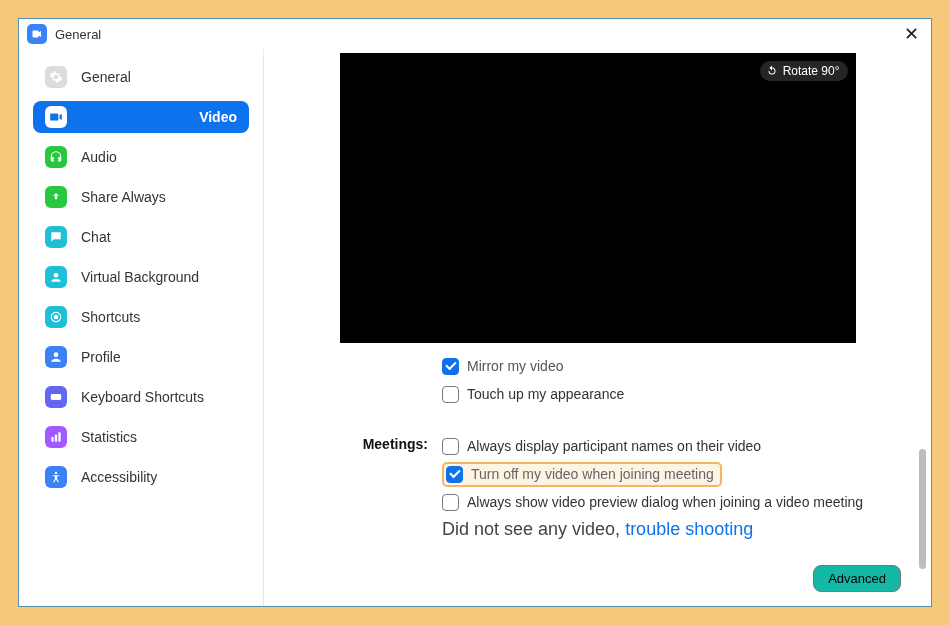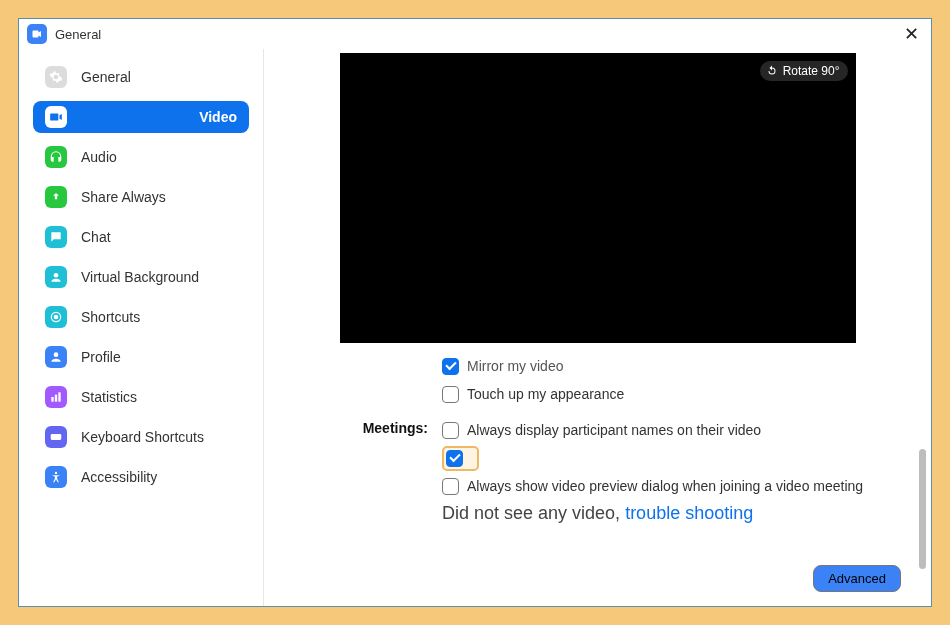--- a/index.html
+++ b/index.html
@@ -36,21 +36,21 @@
   .row-label { width: 96px; font-size: 14px; color: #111; font-weight: 600; text-align: right; padding-right: 14px; padding-top: 3px; }
   .opts { flex: 1; }
   .opt { display: flex; align-items: center; font-size: 14px; color: #333; min-height: 26px; margin-bottom: 2px; }
   .opt.cut { color: #555; }
   .cb { width: 17px; height: 17px; border: 1.5px solid #777; border-radius: 4px; margin-right: 8px; display: flex; align-items: center; justify-content: center; cursor: pointer; flex-shrink: 0; }
   .cb.checked { background: #0e72ed; border-color: #0e72ed; }
   .cb.checked::after { content: ""; width: 4px; height: 8px; border: solid #fff; border-width: 0 2px 2px 0; transform: rotate(45deg) translate(-1px,-1px); }
   .highlight { display: inline-flex; align-items: center; border: 2px solid #f0b864; background: #fdf4e4; border-radius: 5px; padding: 2px 6px 2px 2px; }
   .hint { font-size: 18px; color: #444; margin-top: 4px; margin-left: 0; }
   .hint a { color: #0e72ed; text-decoration: none; cursor: pointer; }
-  .advanced { position: absolute; right: 30px; bottom: 14px; border: 1px solid #777; border-radius: 8px; background: #3b82f6; padding: 5px 14px; font-size: 13px; cursor: pointer; }
+  .advanced { position: absolute; right: 30px; bottom: 14px; border: 1px solid #777; border-radius: 8px; background: #14b8a6; padding: 5px 14px; font-size: 13px; cursor: pointer; }
   .scroll { position: absolute; right: 4px; top: 0; bottom: 0; width: 10px; }
   .thumb { position: absolute; right: 1px; width: 7px; background: #bdbdbd; border-radius: 4px; top: 400px; height: 120px; }
 </style>
 </head>
 <body>
 
 <div class="window">
   <div class="titlebar">
     <div class="app-icon">
       <svg viewBox="0 0 24 24">
@@ -124,36 +124,36 @@
       <div class="nav-item">
         <span class="nav-icon ic-profile">
             <svg viewBox="0 0 24 24" fill="#fff">
               <circle cx="12" cy="8" r="4"></circle>
               <path d="M4 20c0-3 4-5 8-5s8 2 8 5z"></path>
             </svg>
           </span>
         <span>Profile</span>
       </div>
       <div class="nav-item">
+        <span class="nav-icon ic-kbd">
+            <svg viewBox="0 0 24 24" fill="#fff">
+              <rect x="3" y="7" width="18" height="10" rx="2"></rect>
+            </svg>
+          </span>
+        <span>Keyboard Shortcuts</span>
+      </div>
+      <div class="nav-item">
         <span class="nav-icon ic-stats">
             <svg viewBox="0 0 24 24" fill="#fff">
               <rect x="4" y="12" width="4" height="8"></rect>
               <rect x="10" y="8" width="4" height="12"></rect>
               <rect x="16" y="4" width="4" height="16"></rect>
             </svg>
           </span>
         <span>Statistics</span>
-      </div>
-      <div class="nav-item">
-        <span class="nav-icon ic-kbd">
-            <svg viewBox="0 0 24 24" fill="#fff">
-              <rect x="3" y="7" width="18" height="10" rx="2"></rect>
-            </svg>
-          </span>
-        <span>Keyboard Shortcuts</span>
       </div>
       <div class="nav-item">
         <span class="nav-icon ic-a11y">
             <svg viewBox="0 0 24 24" fill="#fff">
               <circle cx="12" cy="5" r="2"></circle>
               <path d="M5 9h14l-5 2v4l3 6h-2l-3-5-3 5H7l3-6v-4z"></path>
             </svg>
           </span>
         <span>Accessibility</span>
       </div>
@@ -177,30 +177,31 @@
               <span class="cb checked"></span>
               <span>Mirror my video</span>
             </div>
             <div class="opt">
               <span class="cb"></span>
               <span>Touch up my appearance</span>
             </div>
           </div>
         </div>
 
-        <div class="row" style="margin-top:8px;">
+        <div class="row" style="margin-top:24px;">
           <div class="row-label">Meetings:</div>
           <div class="opts">
             <div class="opt">
               <span class="cb"></span>
               <span>Always display participant names on their video</span>
             </div>
             <div class="opt">
               <span class="highlight">
                 <span class="cb checked"></span>
+                <span style="color:#666;">Turn off my video when joining meeting</span>
               </span>
             </div>
             <div class="opt">
               <span class="cb"></span>
               <span>Always show video preview dialog when joining a video meeting</span>
             </div>
             <div class="hint">
               <span>Did not see any video,  </span><a>trouble shooting</a>
             </div>
           </div>

